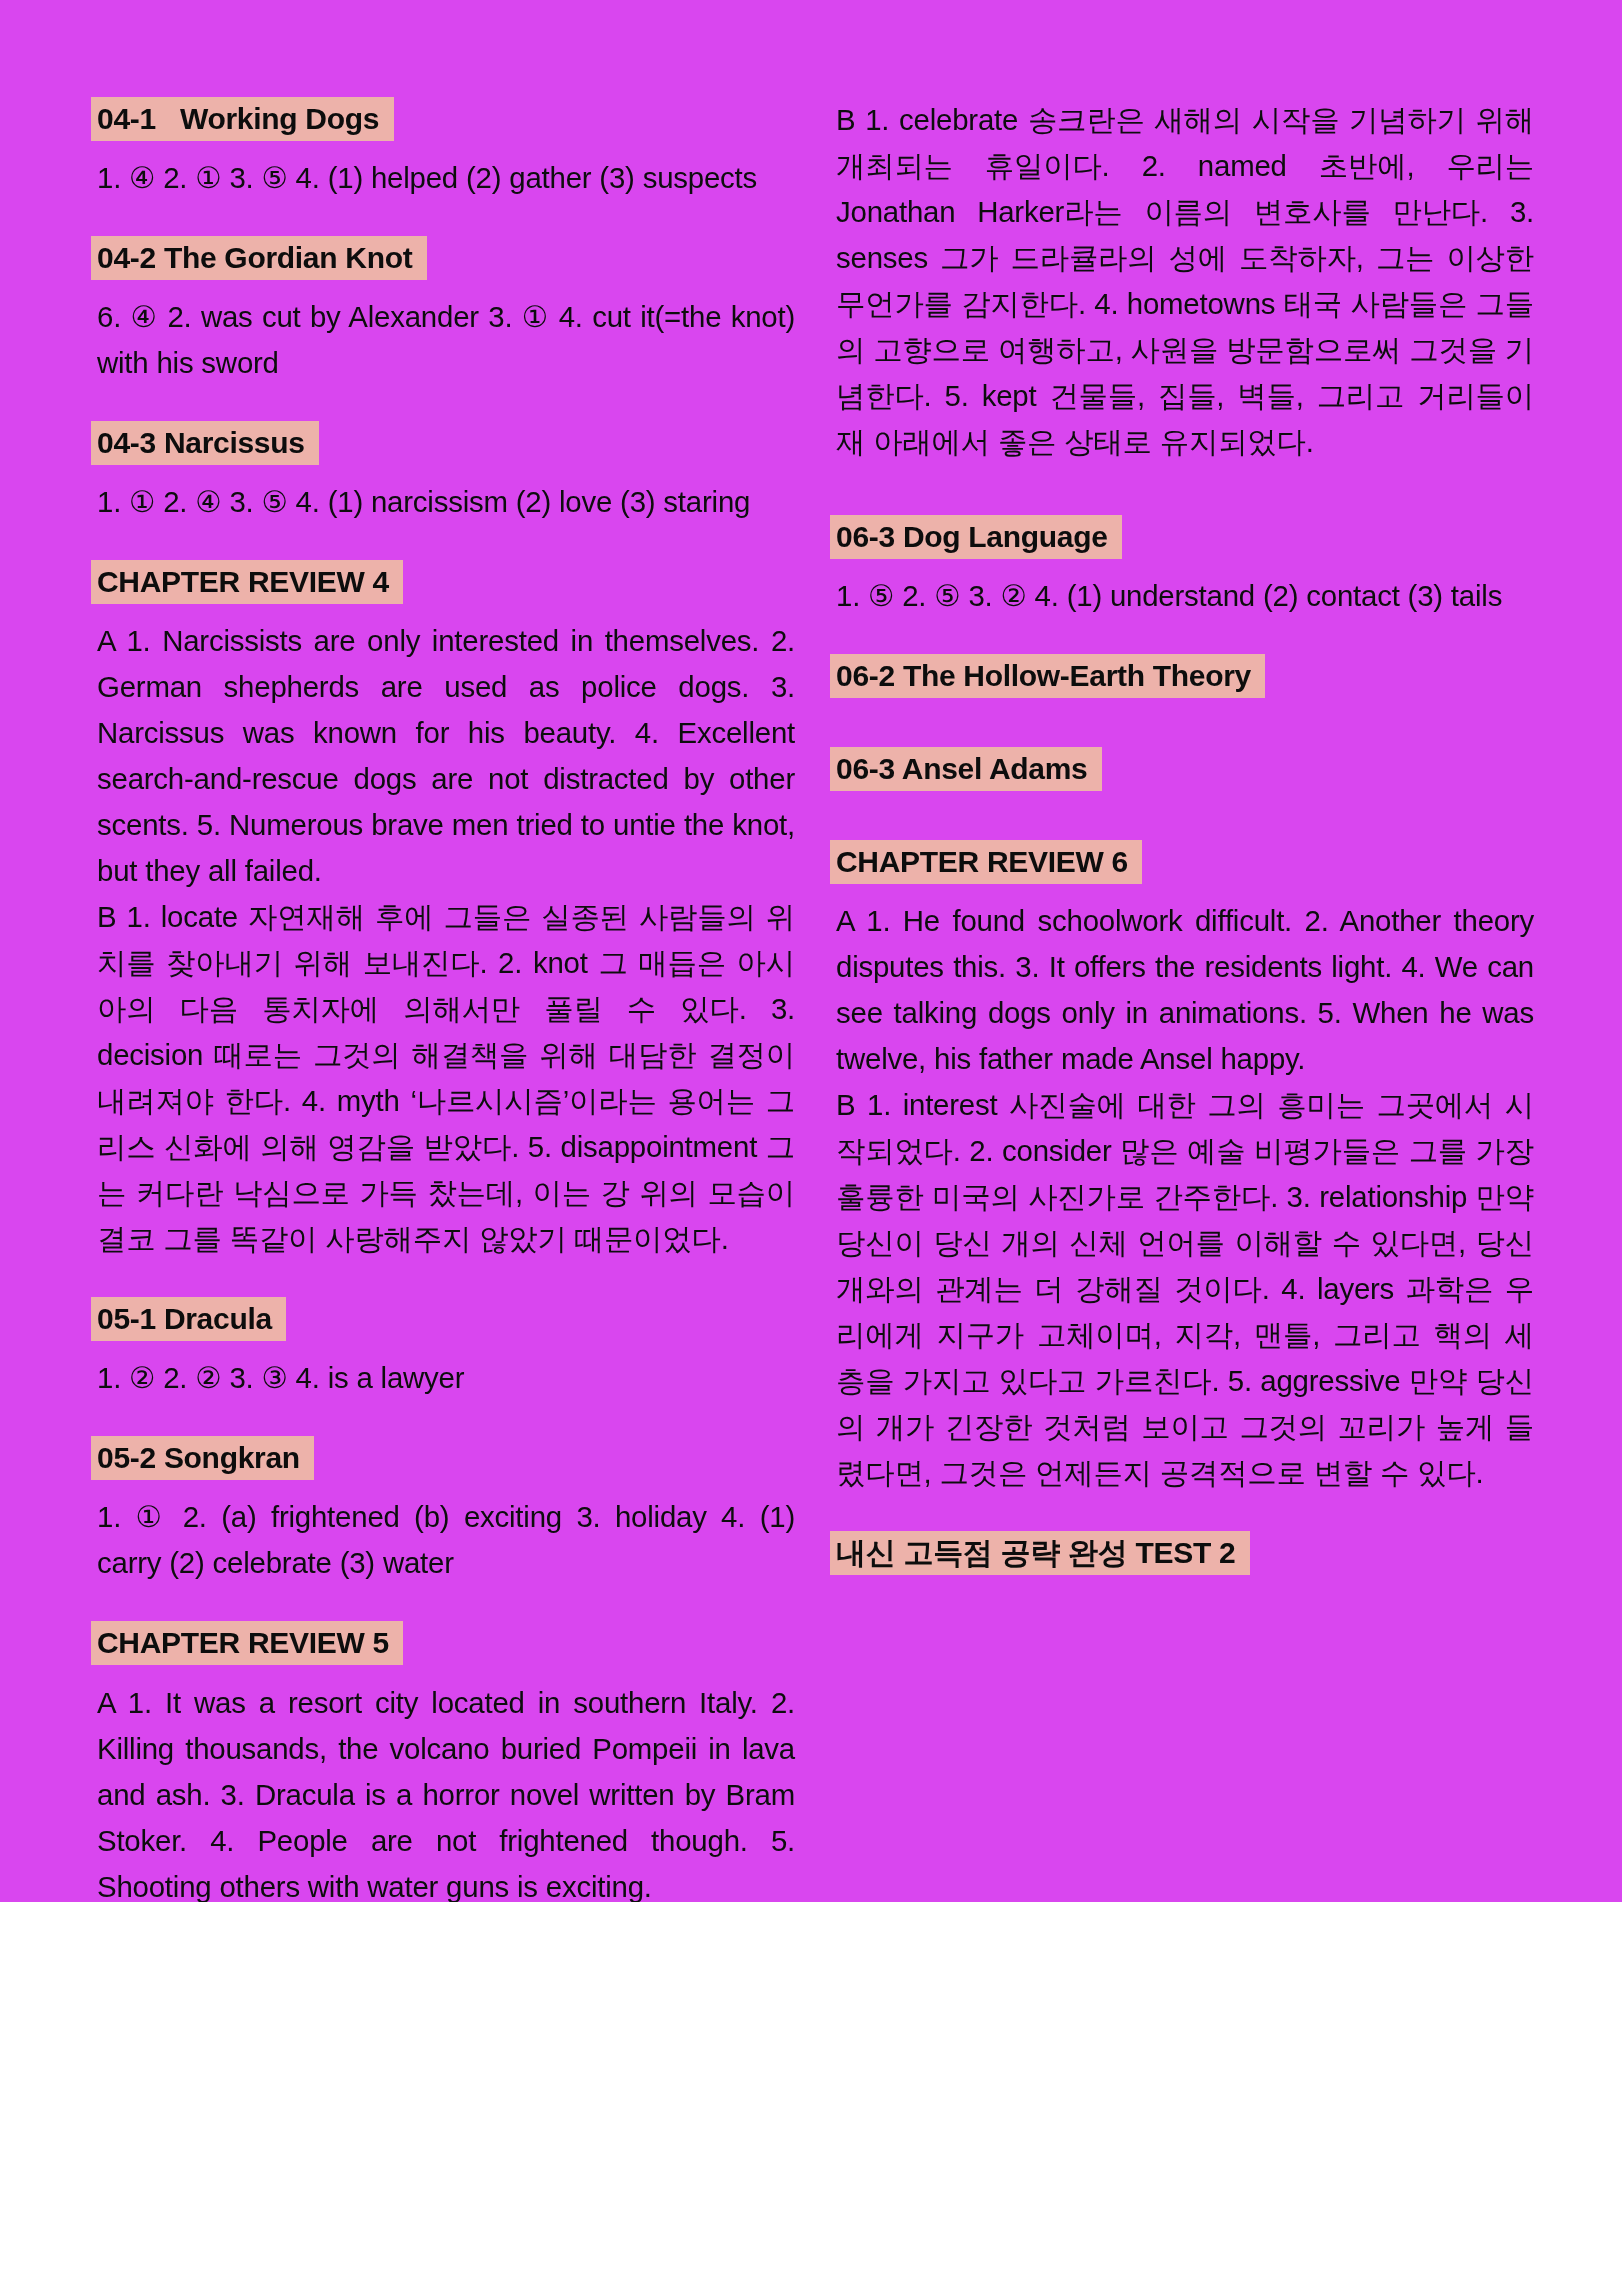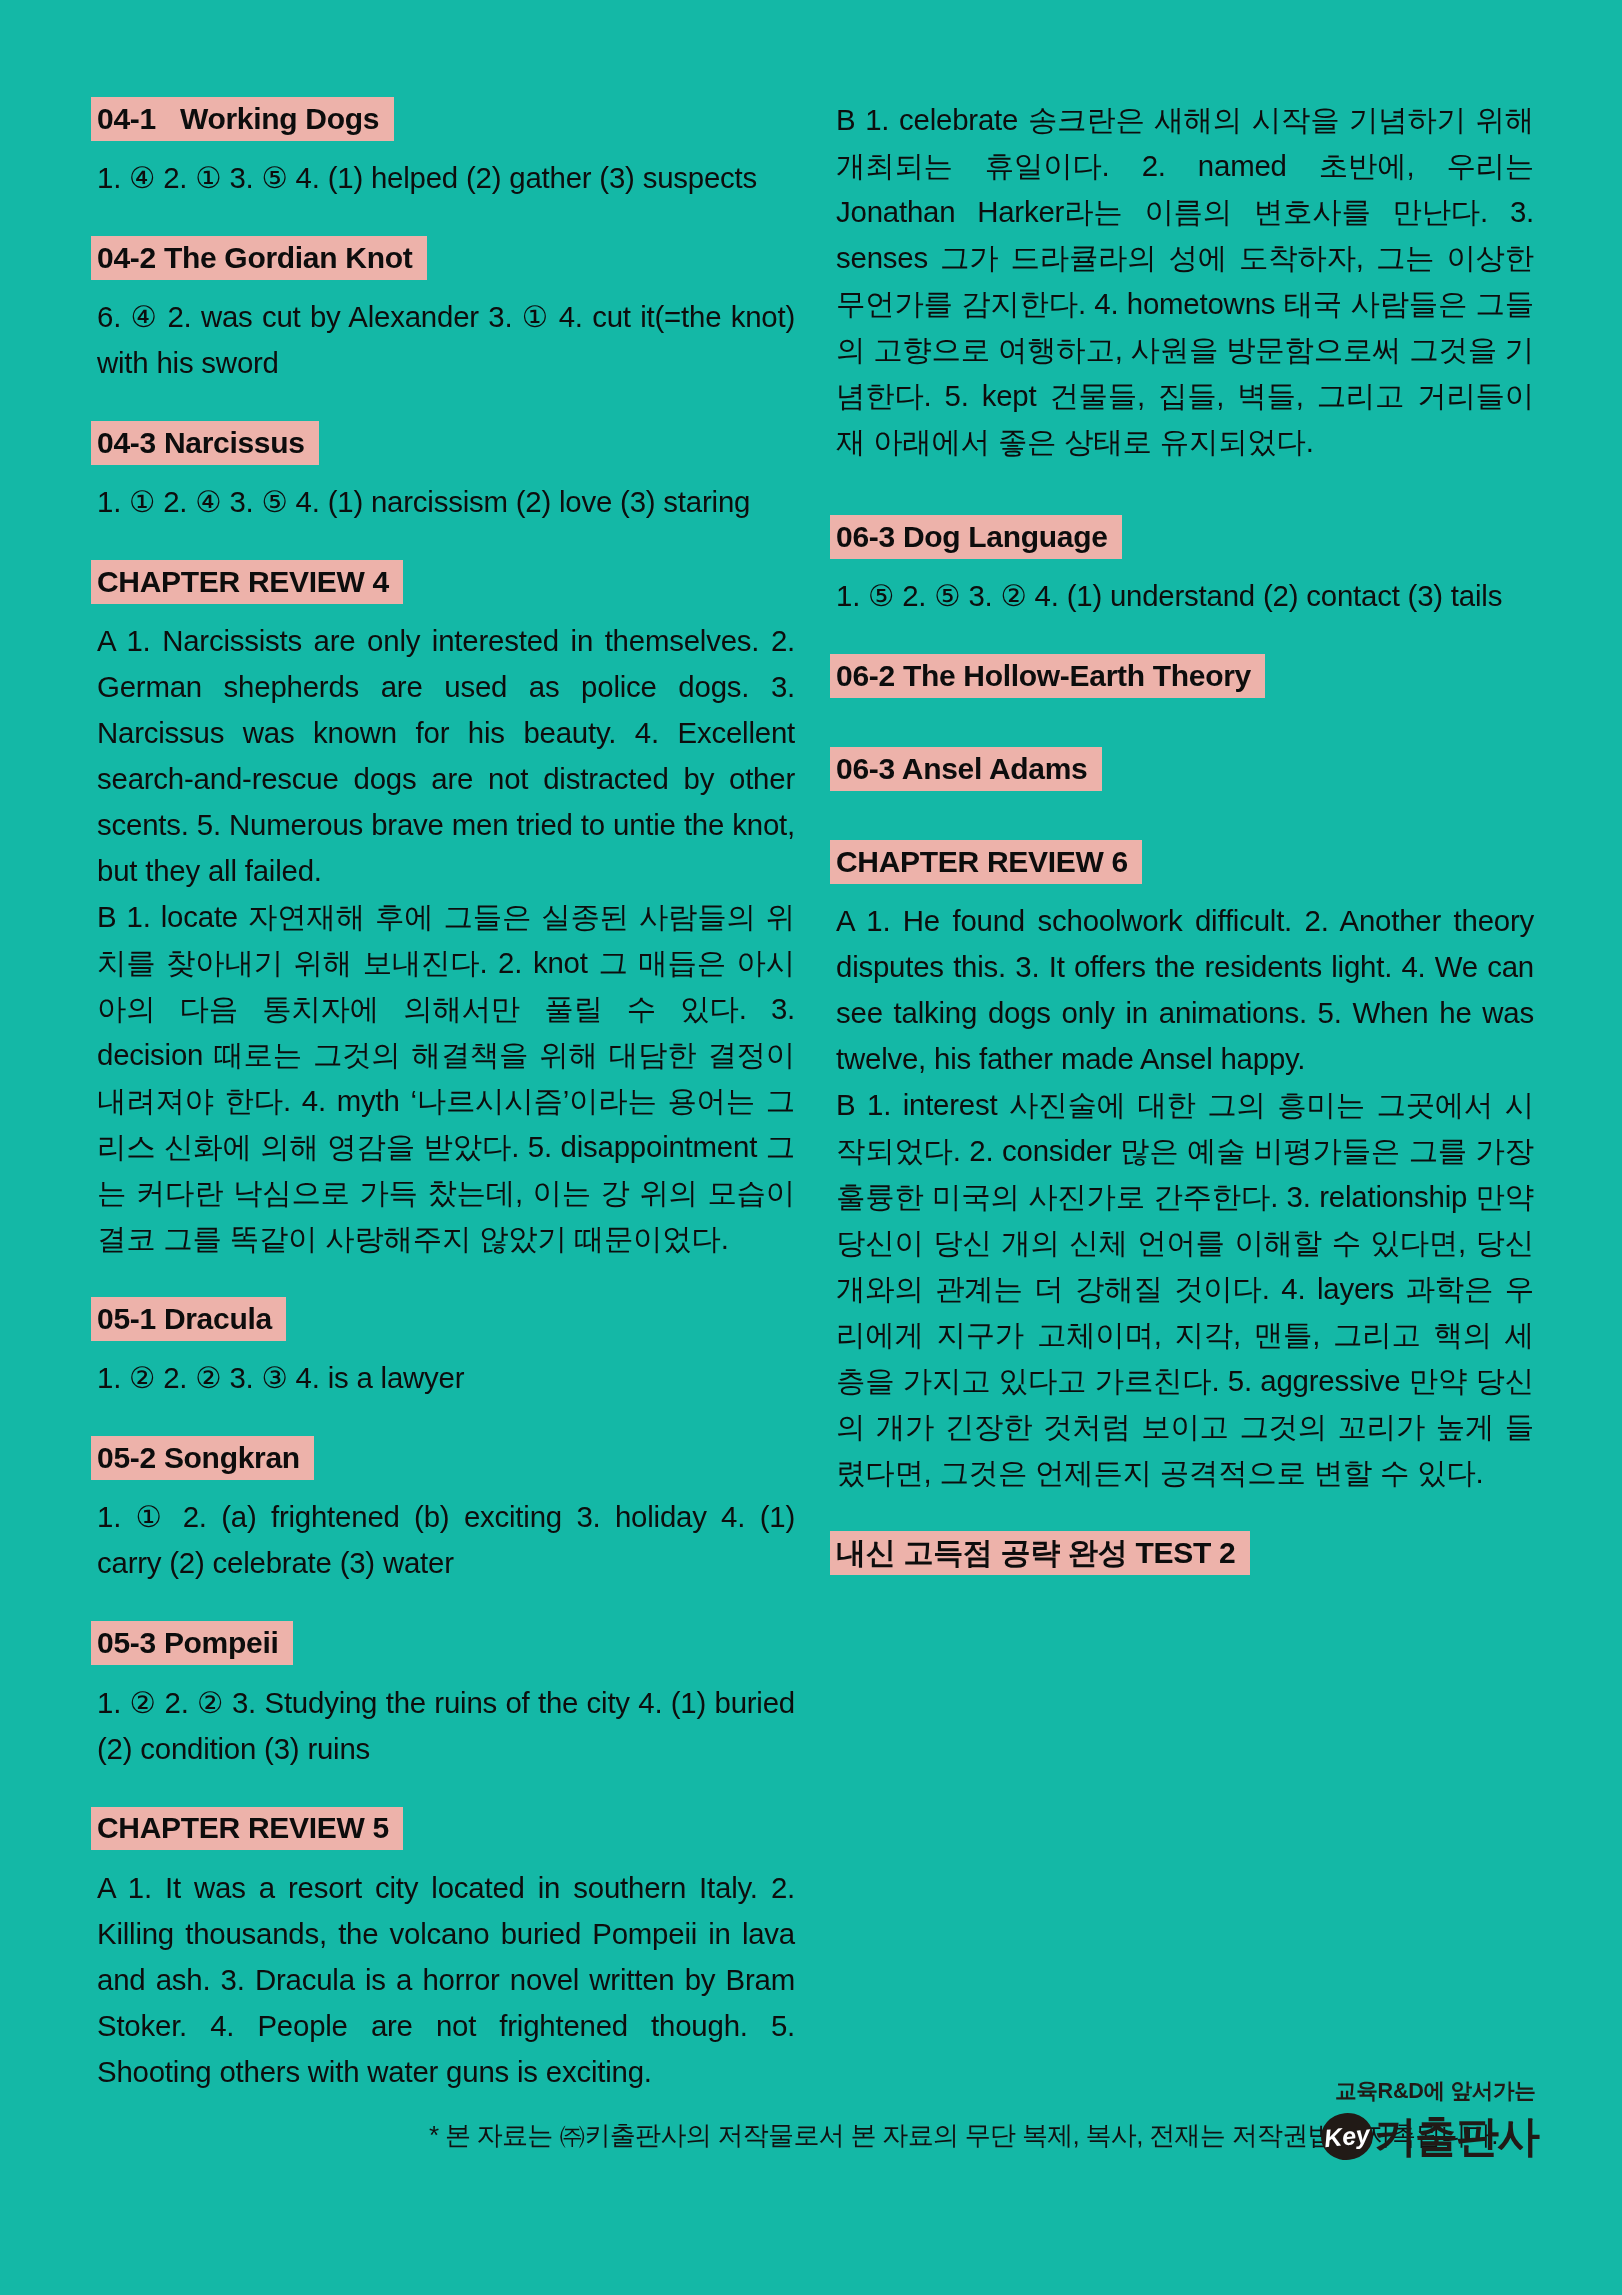--- a/index.html
+++ b/index.html
@@ -1,21 +1,21 @@
 <!DOCTYPE html>
 <html style="font-size:10.5px"><head>
 <meta charset="utf-8">
 <style>
   html,body{margin:0;padding:0;}
   body{
     width:1623px;height:2295px;background:#ffffff;
     font-family:"Liberation Sans","DejaVu Sans",sans-serif;
     color:#0d0d0d;-webkit-font-smoothing:antialiased;
   }
-  .page{position:relative;width:1623px;height:2295px;overflow:hidden;background:#14b8a6;}
+  .page{position:relative;width:1623px;height:1902px;overflow:hidden;background:#d946ef;}
   .columns{position:absolute;top:97px;left:97px;display:flex;gap:41px;}
   .col{width:698px;}
   .section{margin:0 0 35px 0;}
   .sec-head{
     display:inline-block;margin:0 0 14.4px 0;
     background:#edb2aa;
     font-size:30px;font-weight:700;line-height:41px;
     padding:0.7px 14.4px 2px 6.5px;margin-left:-6.5px;
     white-space:pre;letter-spacing:-0.3px;
   }
@@ -77,24 +77,20 @@
       <section class="section">
         <h2 class="sec-head">05-1 Dracula</h2>
         <p class="body-text">1. ② 2. ② 3. ③ 4. is a lawyer</p>
       </section>
 
       <section class="section">
         <h2 class="sec-head">05-2 Songkran</h2>
         <p class="body-text">1. ① 2. (a) frightened (b) exciting 3. holiday 4. (1) carry (2) celebrate (3) water</p>
       </section>
 
-      <section class="section">
-        <h2 class="sec-head">05-3 Pompeii</h2>
-        <p class="body-text">1. ② 2. ② 3. Studying the ruins of the city 4. (1) buried (2) condition (3) ruins</p>
-      </section>
 
       <section class="section">
         <h2 class="sec-head">CHAPTER REVIEW 5</h2>
         <p class="body-text">A 1. It was a resort city located in southern Italy. 2. Killing thousands, the volcano buried Pompeii in lava and ash. 3. Dracula is a horror novel written by Bram Stoker. 4. People are not frightened though. 5. Shooting others with water guns is exciting.</p>
       </section>
     </div>
 
     <div class="col">
       <p class="body-text cont-para">B 1. celebrate 송크란은 새해의 시작을 기념하기 위해 개최되는 휴일이다. 2. named 초반에, 우리는 Jonathan Harker라는 이름의 변호사를 만난다. 3. senses 그가 드라큘라의 성에 도착하자, 그는 이상한 무언가를 감지한다. 4. hometowns 태국 사람들은 그들의 고향으로 여행하고, 사원을 방문함으로써 그것을 기념한다. 5. kept 건물들, 집들, 벽들, 그리고 거리들이 재 아래에서 좋은 상태로 유지되었다.</p>
 

